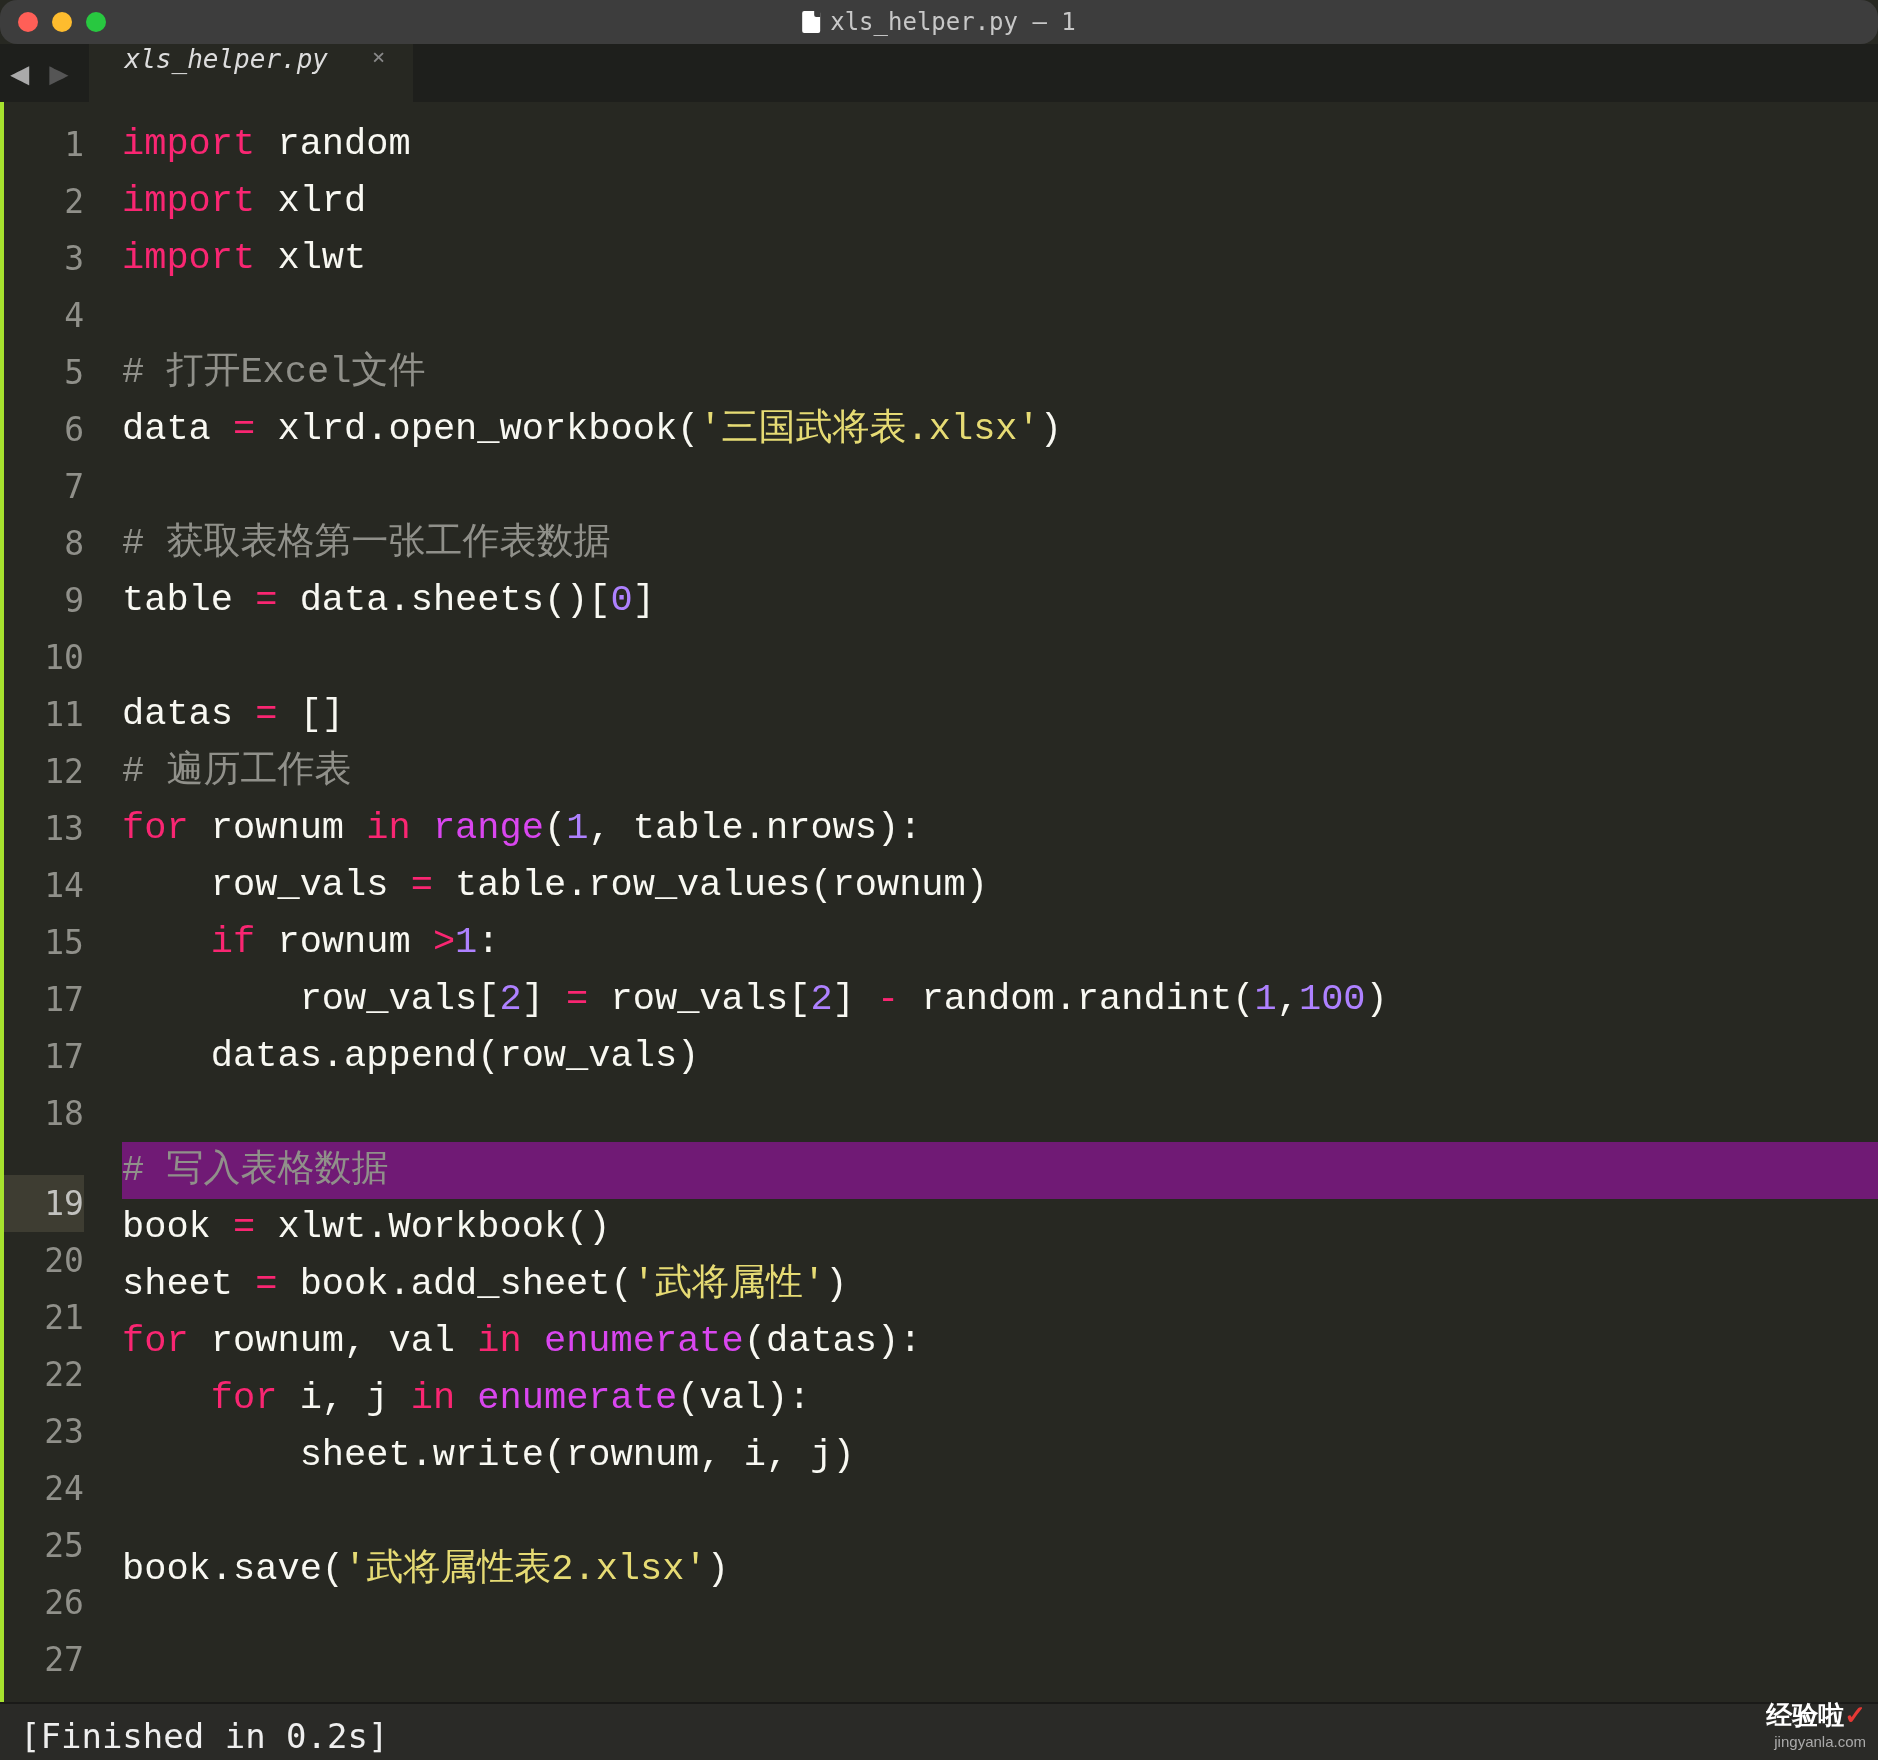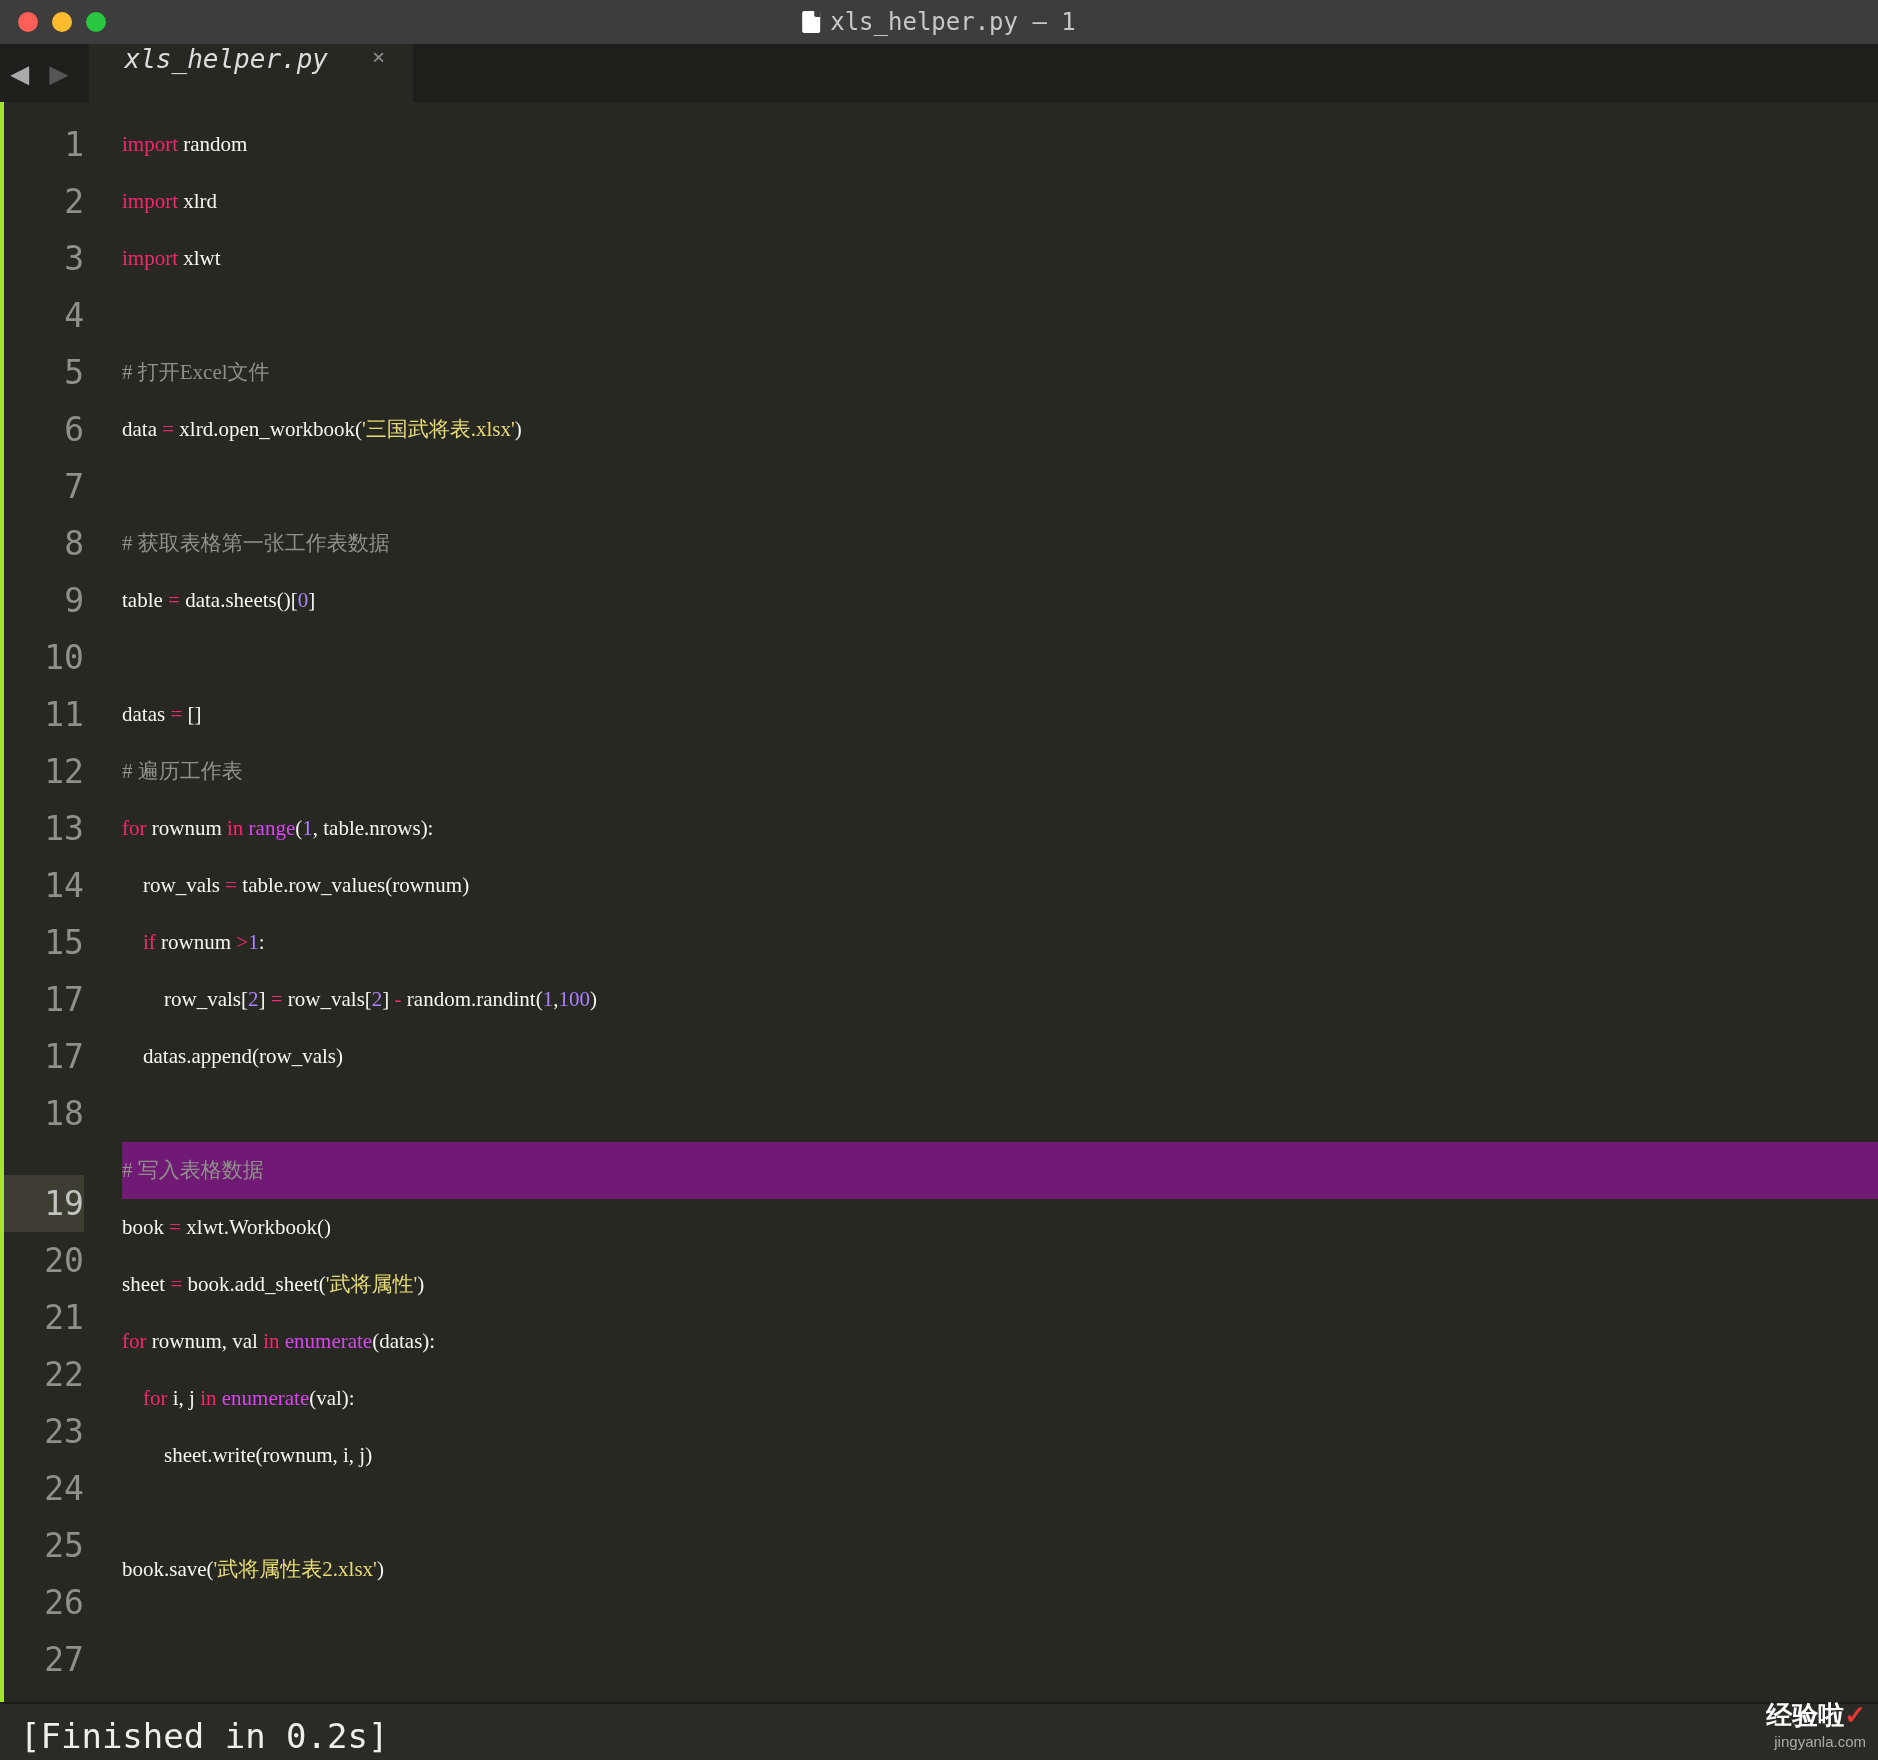--- a/index.html
+++ b/index.html
@@ -11,20 +11,21 @@
   color: #f8f8f2;
 }
 
 
 .titlebar {
   height: 44px;
   background: #3d3d3d;
   display: flex;
   align-items: center;
   position: relative;
+  border-radius: 17px;
 }
 .traffic-lights {
   display: flex;
   gap: 14px;
   padding-left: 18px;
 }
 .tl {
   width: 20px; height: 20px; border-radius: 50%;
 }
 .tl-red { background: #ff5f57; }
@@ -107,24 +108,24 @@
 .gutter .lineno {
   color: #90908a;
   font-size: 33px;
   line-height: 57px;
   height: 57px;
 }
 .code {
   flex: 1;
   padding-top: 14px;
   padding-left: 18px;
-  font-size: 21px;
+  font-size: 37px;
   line-height: 57px;
   white-space: pre;
-  font-family: Liberation Serif, serif;
+  font-family: Liberation Mono, monospace;
 }
 .line { height: 57px; }
 .line.hl { background: #701a75; }
 .gutter .lineno.hl { background: #3e3d32; color: #c2c2bf; margin-top: 33px; }
 
 .kw { color: #f92672; }      
 .str { color: #e6db74; }     
 .num { color: #ae81ff; }     
 .com { color: #90908a; }     
 .fn { color: #d946ef; }      

